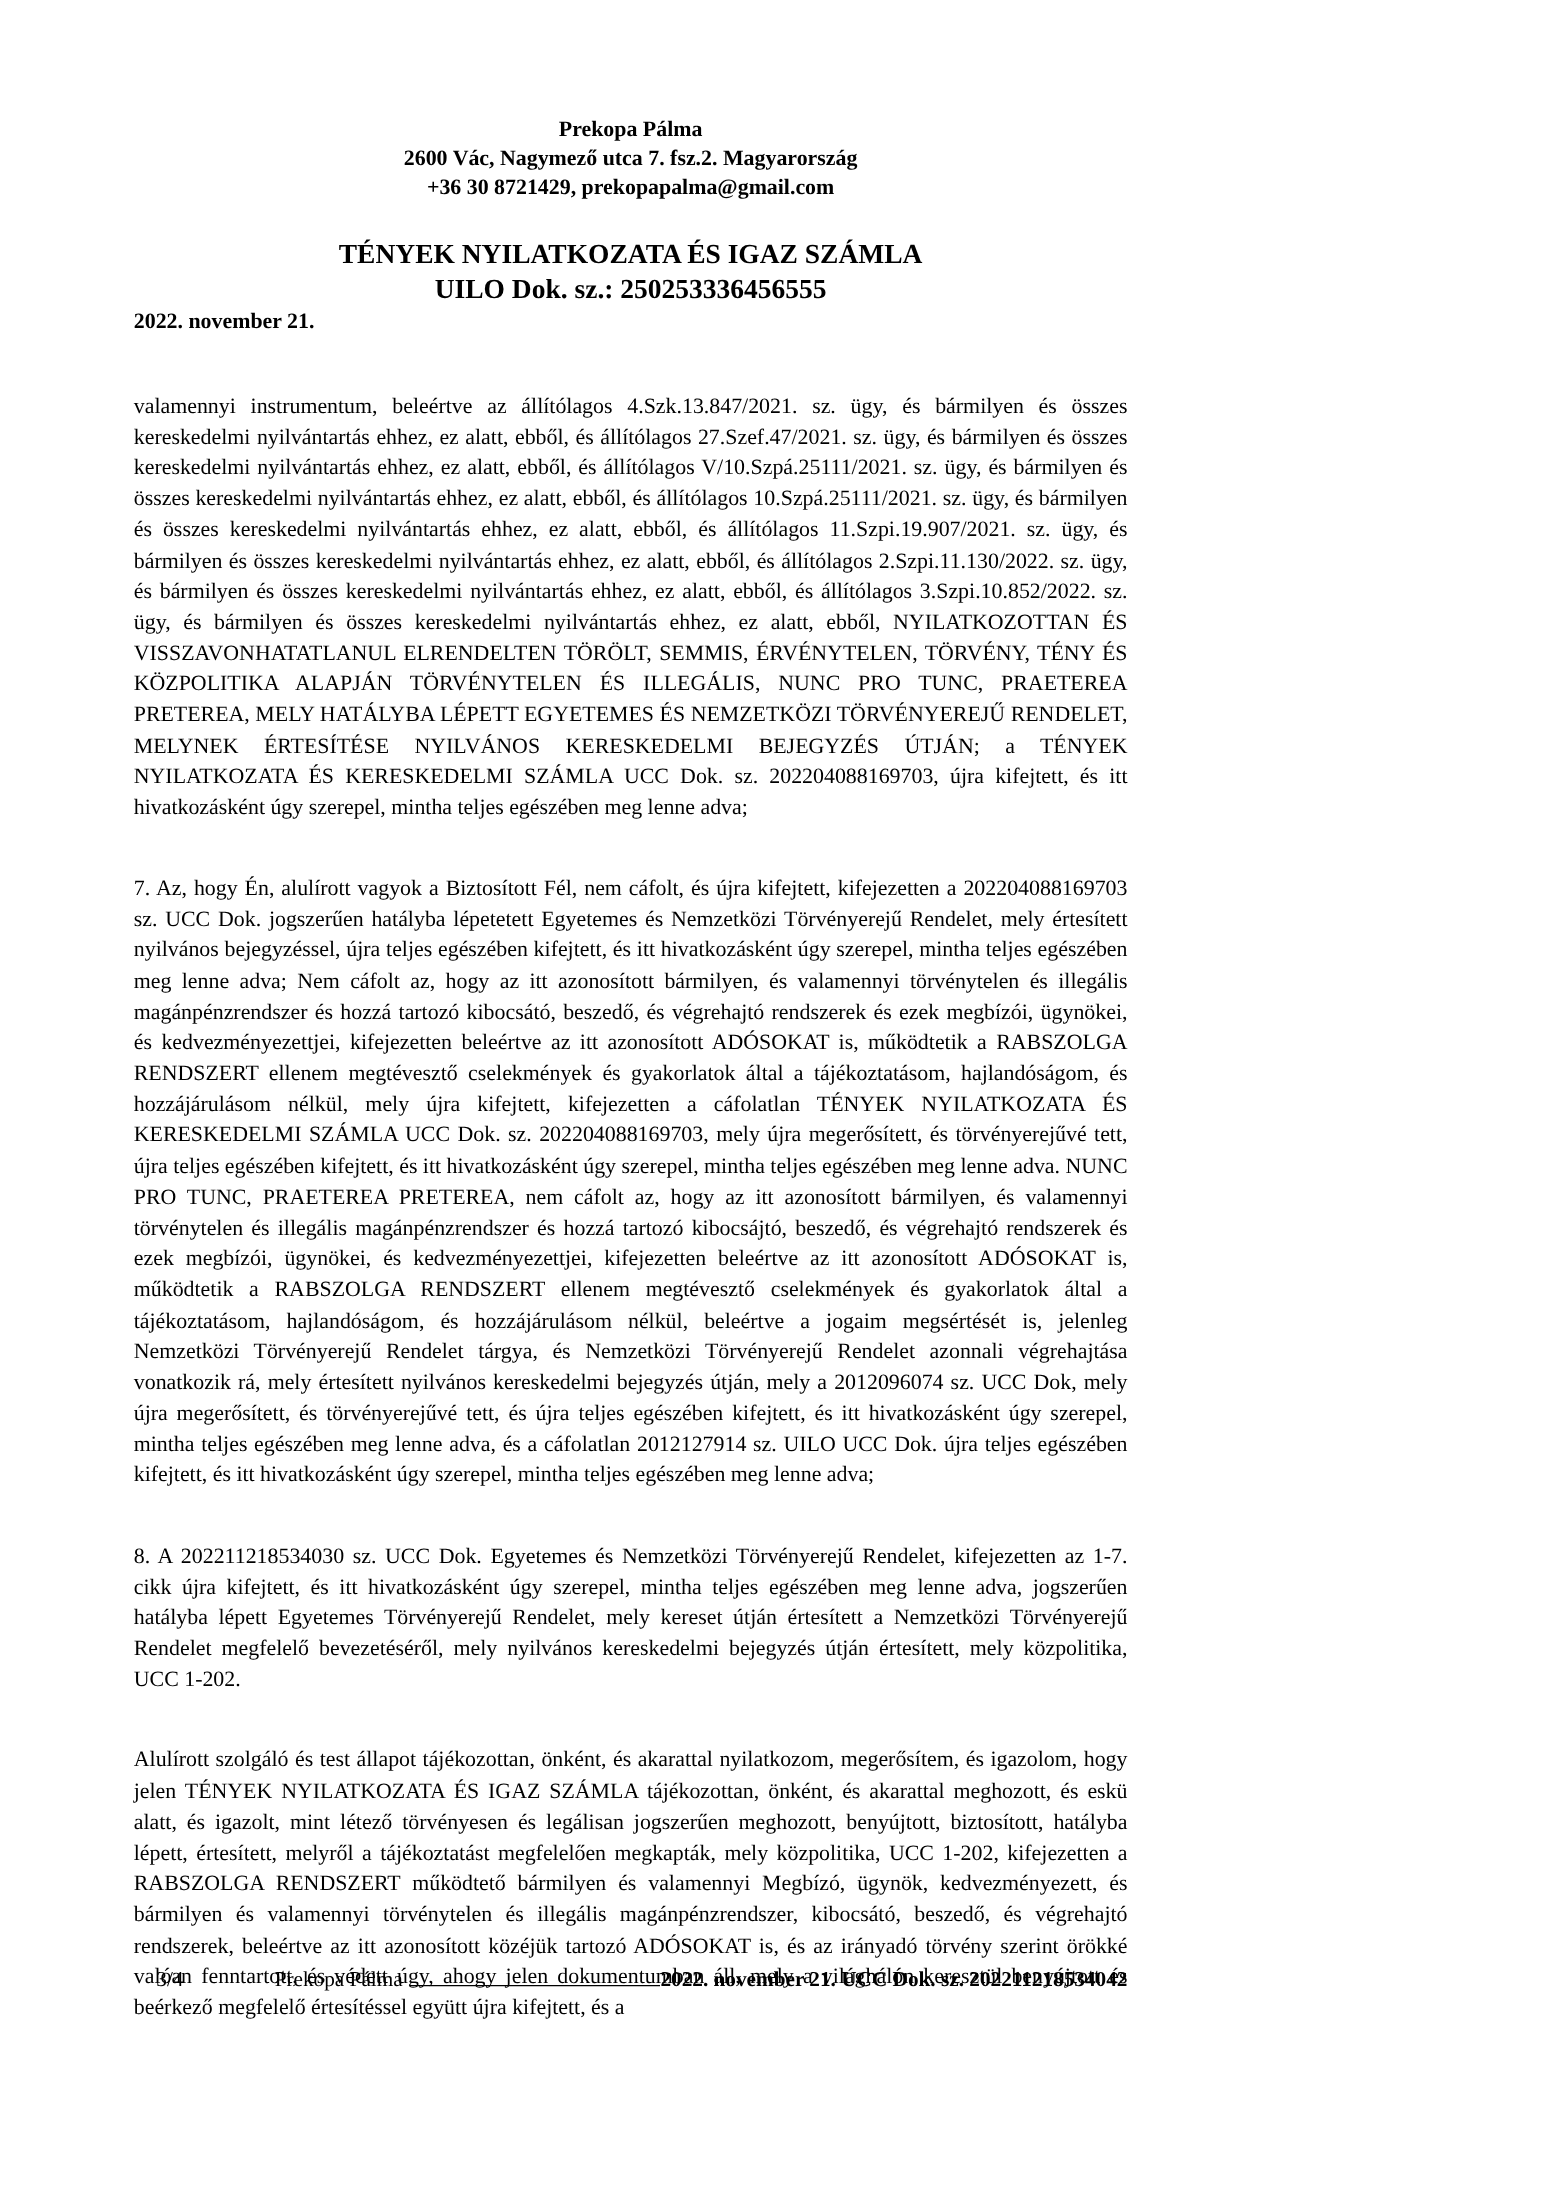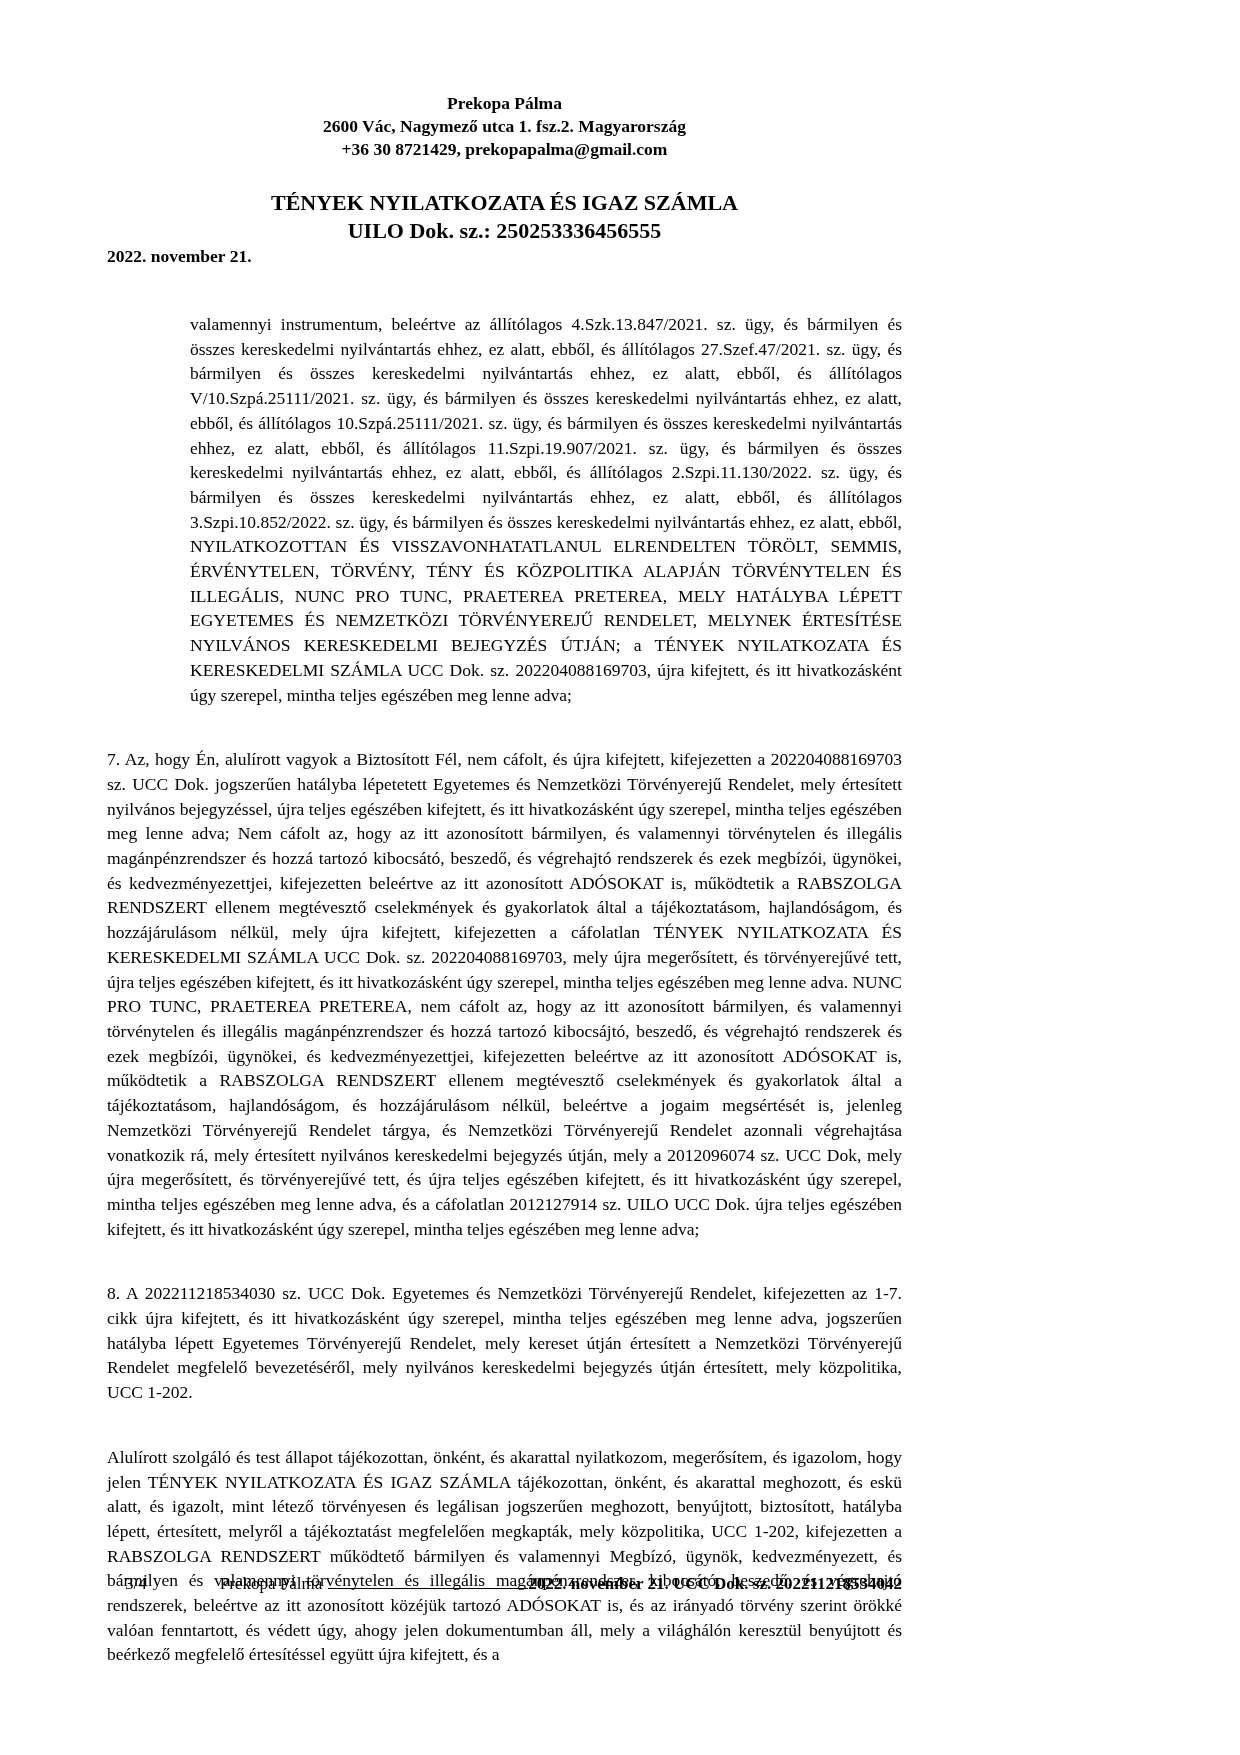--- a/index.html
+++ b/index.html
@@ -39,21 +39,20 @@
   .para {
     font-size: 17.5px;
     line-height: 24.7px;
     text-align: justify;
     margin: 0;
   }
   .para.first {
     margin-top: 44px;
   }
   .para.indented {
-    margin-left: 83px;
   }
   .para + .para {
     margin-top: 40px;
   }
   .doc-footer {
     position: absolute;
     left: 125px;
     right: 106px;
     top: 1570px;
     display: flex;
@@ -81,21 +80,21 @@
     font-weight: bold;
   }
 </style>
 </head>
 <body>
 
 <div class="page">
 
   <div class="doc-header">
     <div>Prekopa Pálma</div>
-    <div>2600 Vác, Nagymező utca 1. fsz.2. Magyarország</div>
+    <div>2600 Vác, Nagymező utca 7. fsz.2. Magyarország</div>
     <div>+36 30 8721429, prekopapalma@gmail.com</div>
   </div>
 
   <div class="doc-title">
     <div>TÉNYEK NYILATKOZATA ÉS IGAZ SZÁMLA</div>
     <div>UILO Dok. sz.: 250253336456555</div>
   </div>
 
   <div class="date-line">2022. november 21.</div>
 

